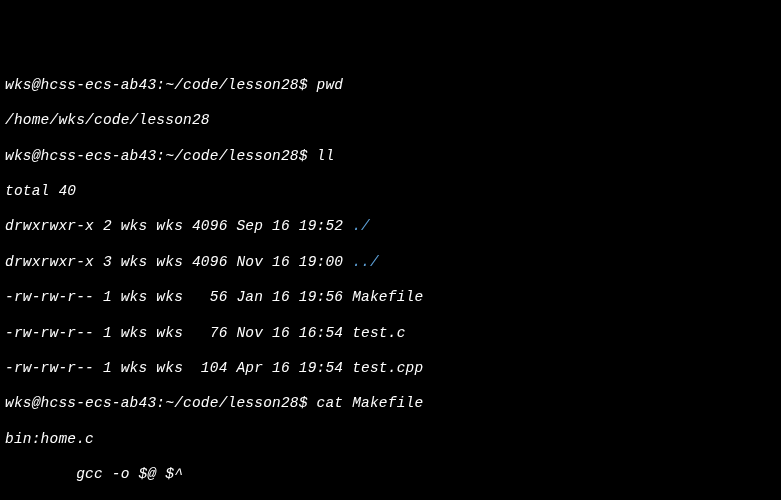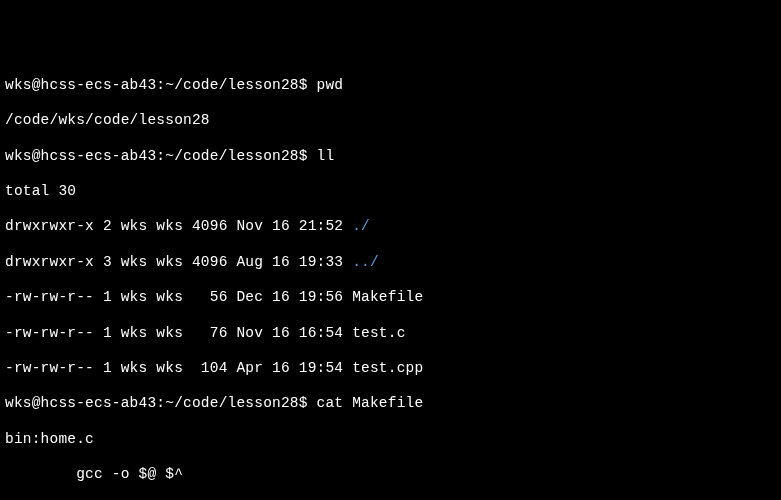--- a/index.html
+++ b/index.html
@@ -15,37 +15,38 @@
       line-height: 17.7px;
       padding: 6px 5px;
       width: 781px;
       height: 500px;
       overflow: hidden;
       white-space: pre;
       letter-spacing: 0.2px;
     }
     .terminal-line {
       display: block;
+      font-style: italic;
     }
     .dir-link {
       color: #5c9fd6;
     }
   </style>
 </head>
 <body>
 
 
 
 <div class="terminal-line"><span>wks@hcss-ecs-ab43:~/code/lesson28$ </span><span>pwd</span></div>
-<div class="terminal-line">/code/wks/code/lesson28</div>
+<div class="terminal-line">/home/wks/code/lesson28</div>
 <div class="terminal-line"><span>wks@hcss-ecs-ab43:~/code/lesson28$ </span><span>ll</span></div>
-<div class="terminal-line">total 30</div>
-<div class="terminal-line"><span>drwxrwxr-x 2 wks wks 4096 Nov 16 21:52 </span><span class="dir-link">./</span></div>
-<div class="terminal-line"><span>drwxrwxr-x 3 wks wks 4096 Aug 16 19:33 </span><span class="dir-link">../</span></div>
-<div class="terminal-line">-rw-rw-r-- 1 wks wks   56 Dec 16 19:56 Makefile</div>
+<div class="terminal-line">total 40</div>
+<div class="terminal-line"><span>drwxrwxr-x 2 wks wks 4096 Sep 16 19:52 </span><span class="dir-link">./</span></div>
+<div class="terminal-line"><span>drwxrwxr-x 3 wks wks 4096 Nov 16 19:00 </span><span class="dir-link">../</span></div>
+<div class="terminal-line">-rw-rw-r-- 1 wks wks   56 Jan 16 19:56 Makefile</div>
 <div class="terminal-line">-rw-rw-r-- 1 wks wks   76 Nov 16 16:54 test.c</div>
 <div class="terminal-line">-rw-rw-r-- 1 wks wks  104 Apr 16 19:54 test.cpp</div>
 <div class="terminal-line"><span>wks@hcss-ecs-ab43:~/code/lesson28$ </span><span>cat Makefile</span></div>
 <div class="terminal-line">bin:home.c</div>
 <div class="terminal-line">        gcc -o $@ $^</div>
 
 
 
 
 

